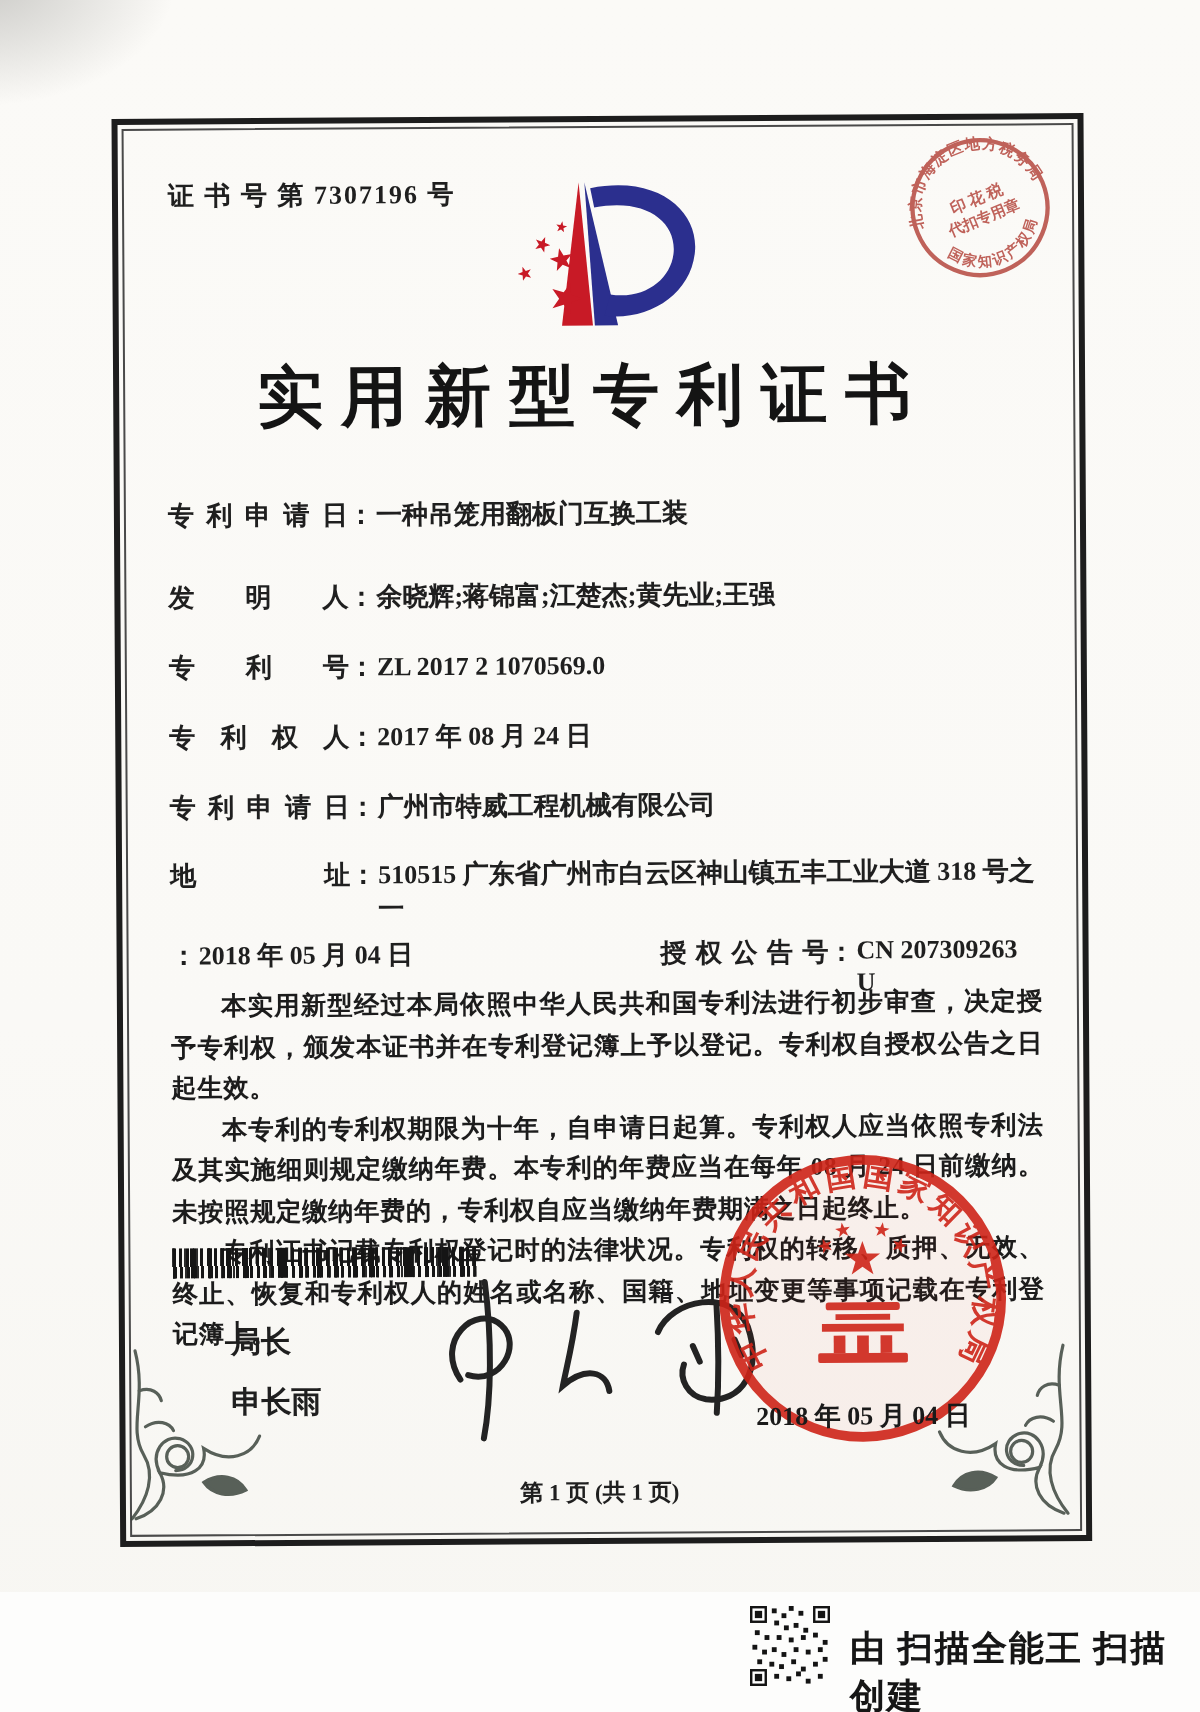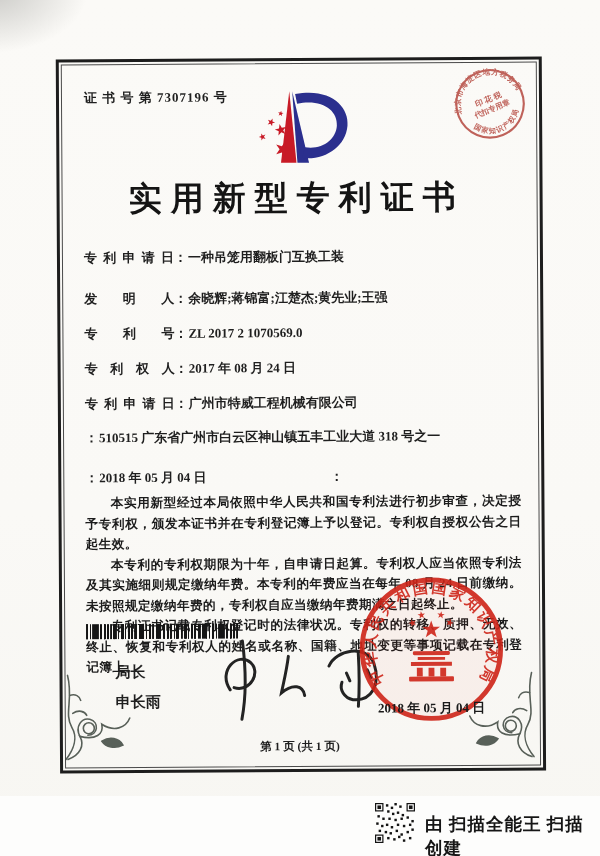--- a/index.html
+++ b/index.html
@@ -101,31 +101,34 @@
     <span class="lbl">专利权人</span>
       <span class="colon">：</span>
       <span class="val">2017 年 08 月 24 日</span>
   </div>
   <div class="row r4">
     <span class="lbl">专利申请日</span>
       <span class="colon">：</span>
       <span class="val">广州市特威工程机械有限公司</span>
   </div>
   <div class="row r5">
+    <span class="lbl">地址</span>
       <span class="colon">：</span>
       <span class="val">510515 广东省广州市白云区神山镇五丰工业大道 318 号之一</span>
   </div>
 
   <div class="grant">
     <span class="pair left">
         <span class="colon">：</span>
         <span>2018 年 05 月 04 日</span>
     </span>
     <span class="pair">
+      <span class="lbl2">授权公告号</span>
         <span class="colon">：</span>
+        <span>CN 207309263 U</span>
     </span>
   </div>
 
   <div class="bodytext">
     <p>本实用新型经过本局依照中华人民共和国专利法进行初步审查，决定授予专利权，颁发本证书并在专利登记簿上予以登记。专利权自授权公告之日起生效。</p>
     <p>本专利的专利权期限为十年，自申请日起算。专利权人应当依照专利法及其实施细则规定缴纳年费。本专利的年费应当在每年 08 月 24 日前缴纳。未按照规定缴纳年费的，专利权自应当缴纳年费期满之日起终止。</p>
     <p>专利证书记载专利权登记时的法律状况。专利权的转移、质押、无效、终止、恢复和专利权人的姓名或名称、国籍、地址变更等事项记载在专利登记簿上。</p>
   </div>
 
   <div class="barcode"></div>

